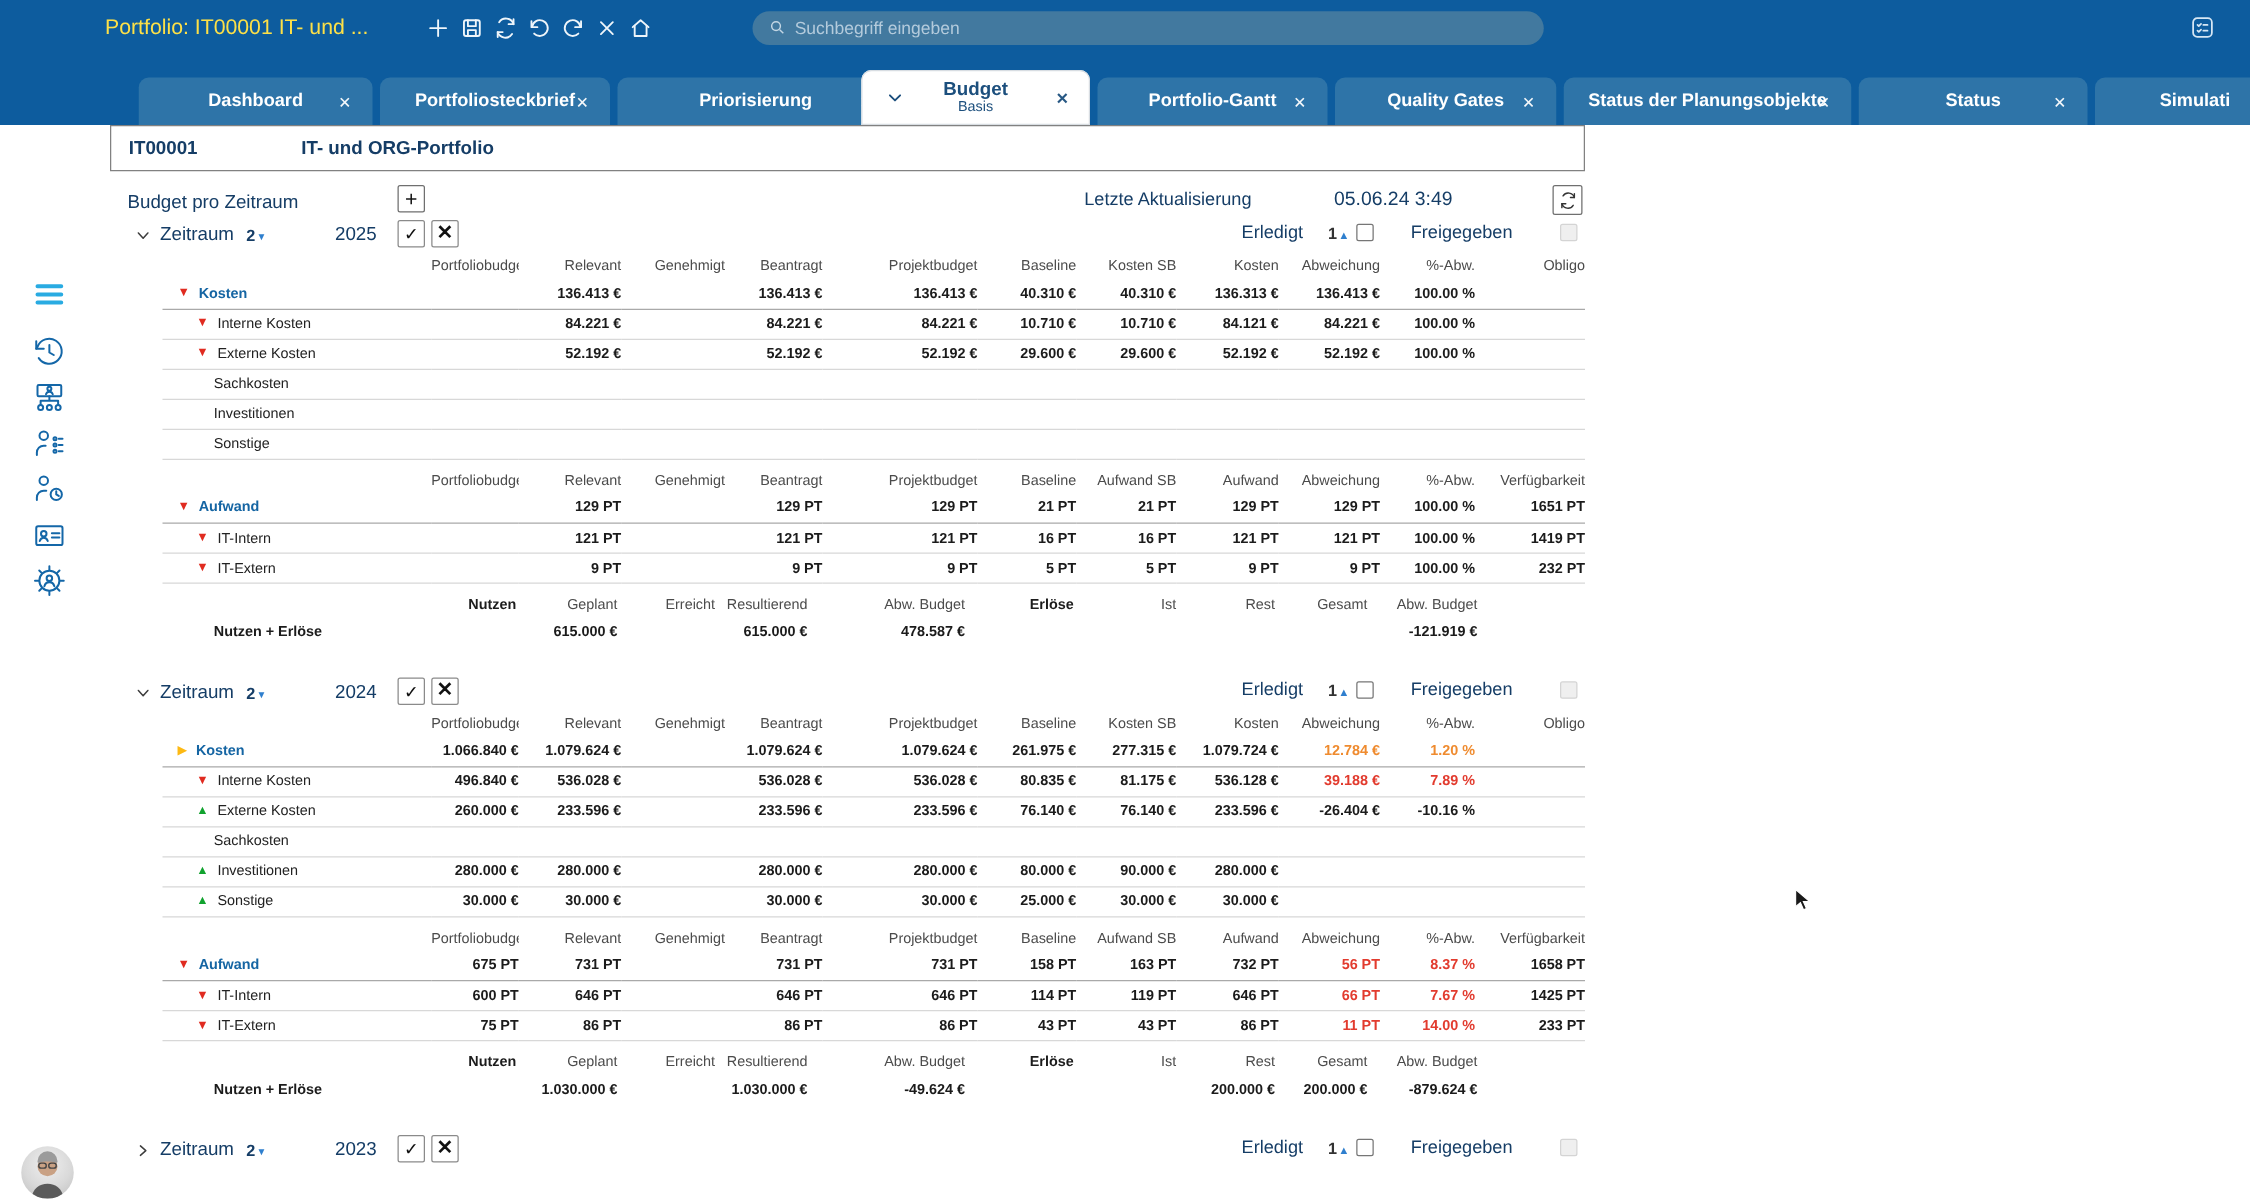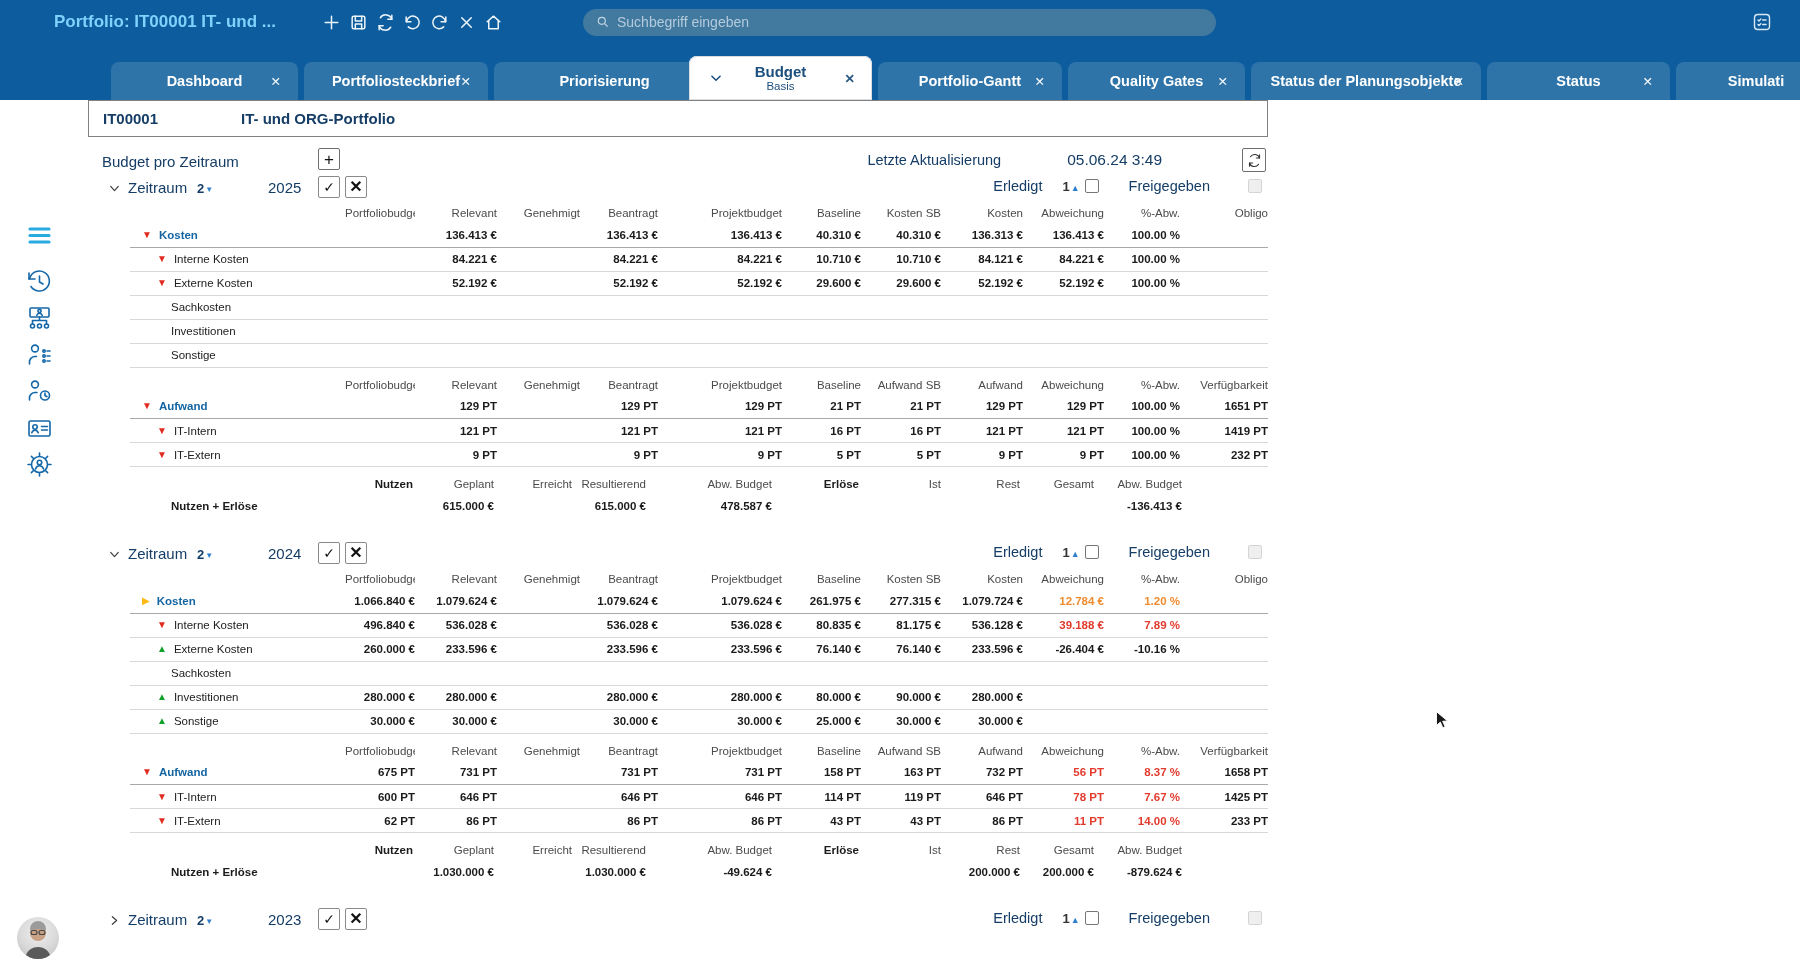--- a/index.html
+++ b/index.html
@@ -1,21 +1,21 @@
 <!DOCTYPE html>
 <html><head>
 <meta charset="utf-8">
 <style>
   *{margin:0;padding:0;box-sizing:border-box}
   html,body{width:1800px;height:962px;overflow:hidden}
   body{font-family:"Liberation Sans",sans-serif;background:#fff;position:relative}
 
   
   .topbar{position:absolute;left:0;top:0;width:1800px;height:44px;background:#0d5c9e;display:flex;align-items:center}
-  .tb-title{color:#7dd3fc;font-weight:bold;font-size:17px;margin-left:54px;white-space:nowrap}
+  .tb-title{color:#fde047;font-weight:normal;font-size:17px;margin-left:84px;white-space:nowrap}
   .tb-icons{display:flex;gap:8px;margin-left:46px}
   .tb-icon{width:19px;height:19px;display:flex;align-items:center;justify-content:center;cursor:pointer}
   .tb-icon svg{width:19px;height:19px;stroke:#eef5fa;stroke-width:1.9;fill:none;stroke-linecap:round;stroke-linejoin:round}
   .search-pill{margin-left:80px;width:633px;height:27px;background:#42799f;border-radius:14px;display:flex;align-items:center;padding-left:13px;gap:7px}
   .search-pill svg{width:14px;height:14px;stroke:#c3d6e4;stroke-width:2;fill:none}
   .search-pill input{background:transparent;border:none;outline:none;color:#eaf2f9;font-size:14px;width:560px;font-family:"Liberation Sans",sans-serif}
   .search-pill input::placeholder{color:#b4cbdc}
   .tb-right{position:absolute;right:28px;top:12px;width:20px;height:20px}
   .tb-right svg{width:20px;height:20px;stroke:#d7e7f4;stroke-width:1.7;fill:none;stroke-linecap:round;stroke-linejoin:round}
 
@@ -548,21 +548,21 @@
             <td class="label noicon"><span class="lbl">Nutzen + Erlöse</span></td>
             <td class="val"></td>
             <td class="val">615.000 €</td>
             <td class="val"></td>
             <td class="val">615.000 €</td>
             <td class="val">478.587 €</td>
             <td class="val"></td>
             <td class="val"></td>
             <td class="val"></td>
             <td class="val"></td>
-            <td class="val">-136.413 €</td>
+            <td class="val">-121.919 €</td>
           </tr>
         </tbody>
       </table>
     </div>
     <div class="period">
       <div class="period-header">
         <svg class="pchev" viewBox="0 0 24 24">
           <polyline points="5 8 12 16 19 8"></polyline>
         </svg>
         <span class="pz">Zeitraum</span>
@@ -741,27 +741,27 @@
           <tr class="data">
             <td class="label"><span class="tri t-red">▼</span><span class="lbl">IT-Intern</span></td>
             <td class="val">600 PT</td>
             <td class="val">646 PT</td>
             <td class="val"></td>
             <td class="val">646 PT</td>
             <td class="val">646 PT</td>
             <td class="val">114 PT</td>
             <td class="val">119 PT</td>
             <td class="val">646 PT</td>
-            <td class="val c-red">78 PT</td>
+            <td class="val c-red">66 PT</td>
             <td class="val c-red">7.67 %</td>
             <td class="val">1425 PT</td>
           </tr>
           <tr class="data">
             <td class="label"><span class="tri t-red">▼</span><span class="lbl">IT-Extern</span></td>
-            <td class="val">62 PT</td>
+            <td class="val">75 PT</td>
             <td class="val">86 PT</td>
             <td class="val"></td>
             <td class="val">86 PT</td>
             <td class="val">86 PT</td>
             <td class="val">43 PT</td>
             <td class="val">43 PT</td>
             <td class="val">86 PT</td>
             <td class="val c-red">11 PT</td>
             <td class="val c-red">14.00 %</td>
             <td class="val">233 PT</td>

